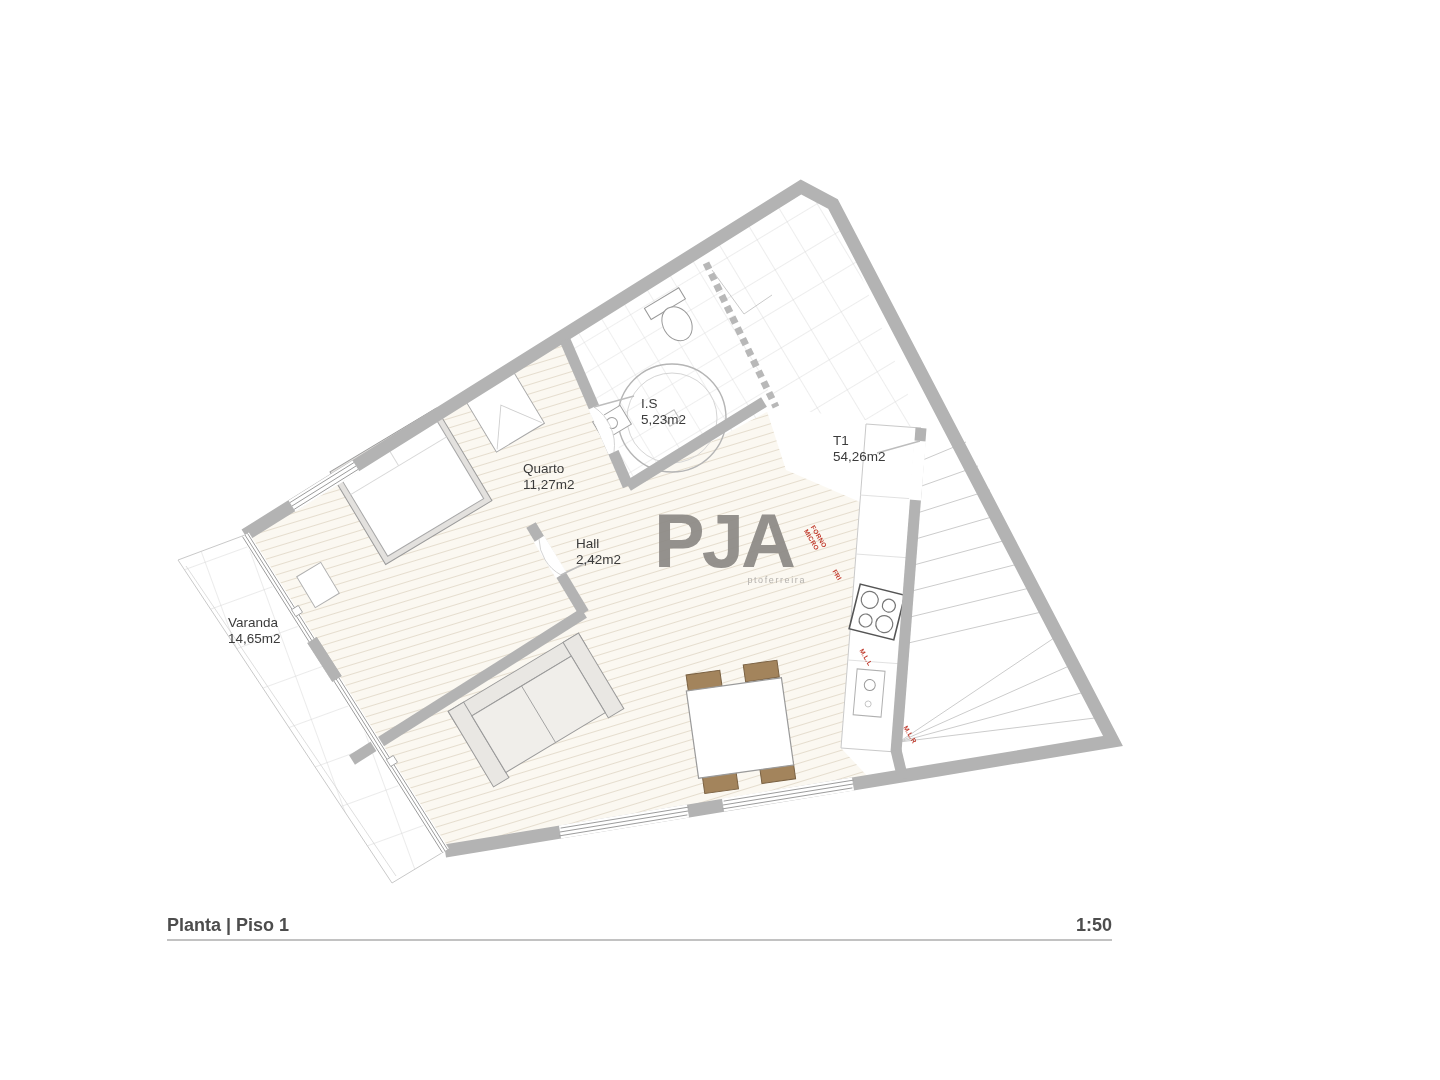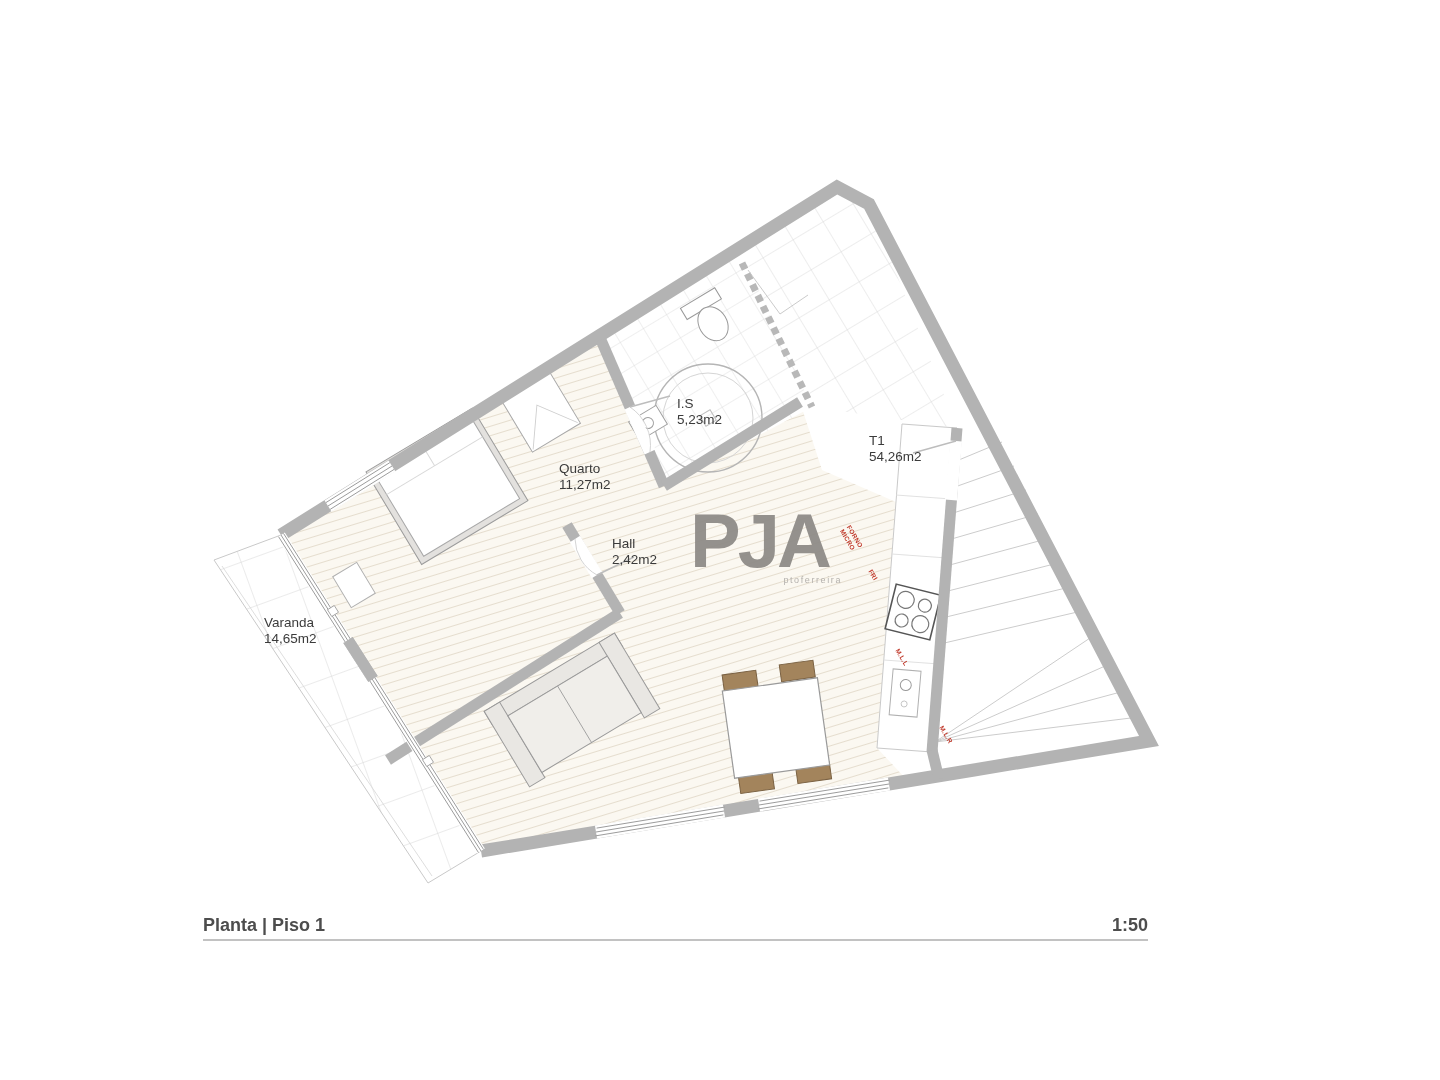--- a/index.html
+++ b/index.html
@@ -1,17 +1,17 @@
 <!DOCTYPE html>
 <html><head>
 <meta charset="utf-8">
 <style>
   html,body{margin:0;padding:0;background:#ffffff;}
   .sheet{position:relative;width:1260px;height:1080px;background:#fff;overflow:hidden;
-         font-family:"Liberation Sans", sans-serif;margin-left:36px;}
+         font-family:"Liberation Sans", sans-serif;}
   svg text{font-family:"Liberation Sans", sans-serif;}
   .room-label{font-size:13.5px;fill:#3b3b3b;}
   .appliance-label{font-size:6.5px;font-weight:bold;fill:#c0392b;letter-spacing:.3px;}
   .logo-text{font-size:76px;font-weight:bold;letter-spacing:-3px;fill:#8d8a86;opacity:.93;}
   .logo-sub{font-size:9px;letter-spacing:1.6px;fill:#b4b1ad;}
   .title-text{font-size:18px;font-weight:bold;fill:#4d4d4d;}
 </style>
 </head>
 <body>
 

